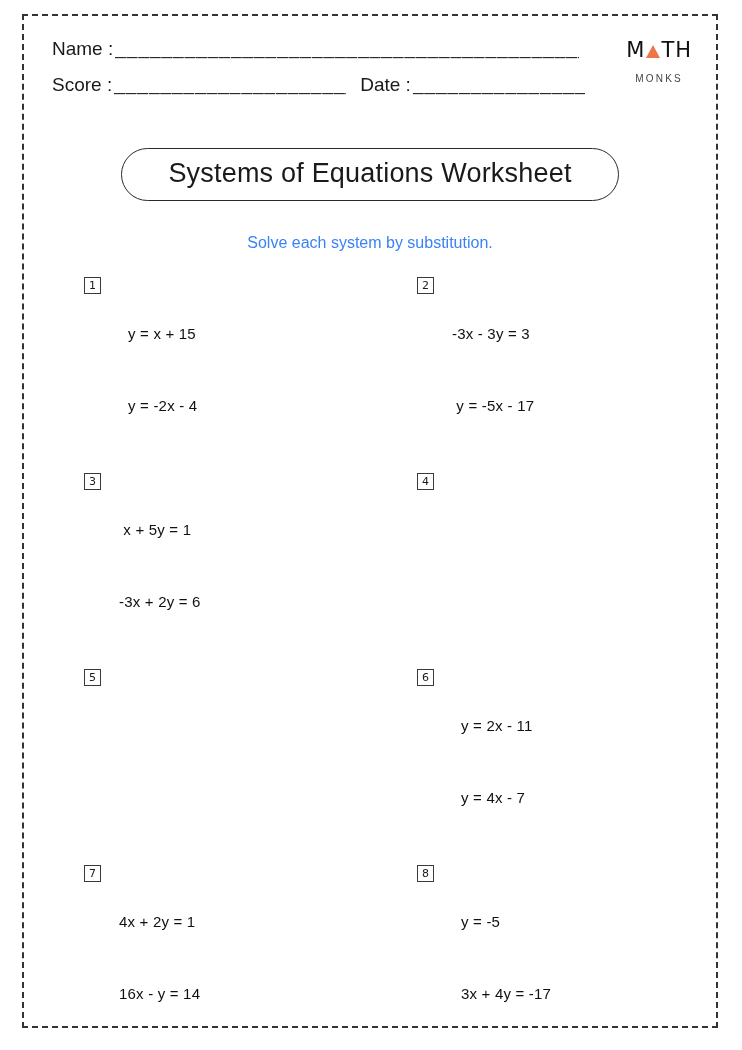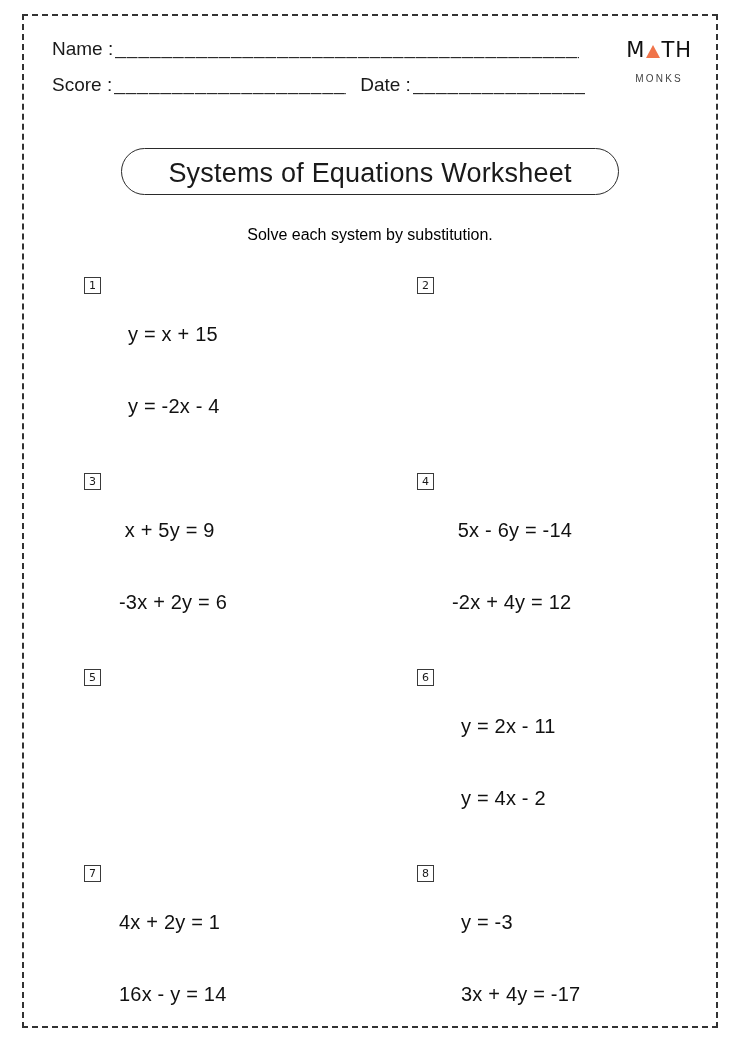--- a/index.html
+++ b/index.html
@@ -94,34 +94,34 @@
     position: absolute;
     top: 132px;
     left: 0;
     width: 100%;
     text-align: center;
   }
   .title-pill {
     display: inline-block;
     border: 1.6px solid #2a2a2a;
     border-radius: 30px;
-    padding: 9px 46px 5px 46px;
+    padding: 9px 46px 11px 46px;
     font-size: 27px;
     color: #1a1a1a;
     letter-spacing: 0.2px;
   }
 
   .instruction {
     position: absolute;
-    top: 210px;
+    top: 218px;
     left: 0;
     width: 100%;
     text-align: center;
     font-size: 16px;
-    color: #000000;
+    color: #3b82f6;
   }
 
   .problems {
     position: absolute;
     top: 258px;
     left: 60px;
     width: 620px;
   }
   .prow {
     display: flex;
@@ -140,21 +140,21 @@
     line-height: 15px;
     text-align: center;
     color: #1a1a1a;
     margin-right: 18px;
     margin-top: 3px;
     flex: none;
     box-sizing: border-box;
     font-family: "DejaVu Sans", sans-serif;
   }
   .eqs {
-    font-size: 20px;
+    font-size: 15px;
     line-height: 24px;
     color: #111111;
     white-space: pre;
   }
   .eqs div { letter-spacing: 0.2px; }
   .col2 { padding-left: 46px; }
   .indent1 { padding-left: 9px; }
 </style>
 </head>
 <body>
@@ -195,64 +195,64 @@
     <div class="prow">
       <div class="pcell">
         <span class="pnum">1</span>
         <div class="eqs indent1">
           <div>y = x + 15</div>
           <div>y = -2x - 4</div>
         </div>
       </div>
       <div class="pcell col2">
         <span class="pnum">2</span>
+        <div class="eqs">
+          <div>-3x - 3y = 3</div>
+          <div> y = -5x - 17</div>
+        </div>
       </div>
     </div>
 
     <div class="prow">
       <div class="pcell">
         <span class="pnum">3</span>
         <div class="eqs">
-          <div> x + 5y = 9</div>
+          <div> x + 5y = 1</div>
           <div>-3x + 2y = 6</div>
         </div>
       </div>
       <div class="pcell col2">
         <span class="pnum">4</span>
-        <div class="eqs">
-          <div> 5x - 6y = -14</div>
-          <div>-2x + 4y = 12</div>
-        </div>
       </div>
     </div>
 
     <div class="prow">
       <div class="pcell">
         <span class="pnum">5</span>
       </div>
       <div class="pcell col2">
         <span class="pnum">6</span>
         <div class="eqs indent1">
           <div>y = 2x - 11</div>
-          <div>y = 4x - 2</div>
+          <div>y = 4x - 7</div>
         </div>
       </div>
     </div>
 
     <div class="prow">
       <div class="pcell">
         <span class="pnum">7</span>
         <div class="eqs">
           <div>4x + 2y = 1</div>
           <div>16x - y = 14</div>
         </div>
       </div>
       <div class="pcell col2">
         <span class="pnum">8</span>
         <div class="eqs indent1">
-          <div>y = -3</div>
+          <div>y = -5</div>
           <div>3x + 4y = -17</div>
         </div>
       </div>
     </div>
 
   </div>
 </div>
 
 </body></html>

